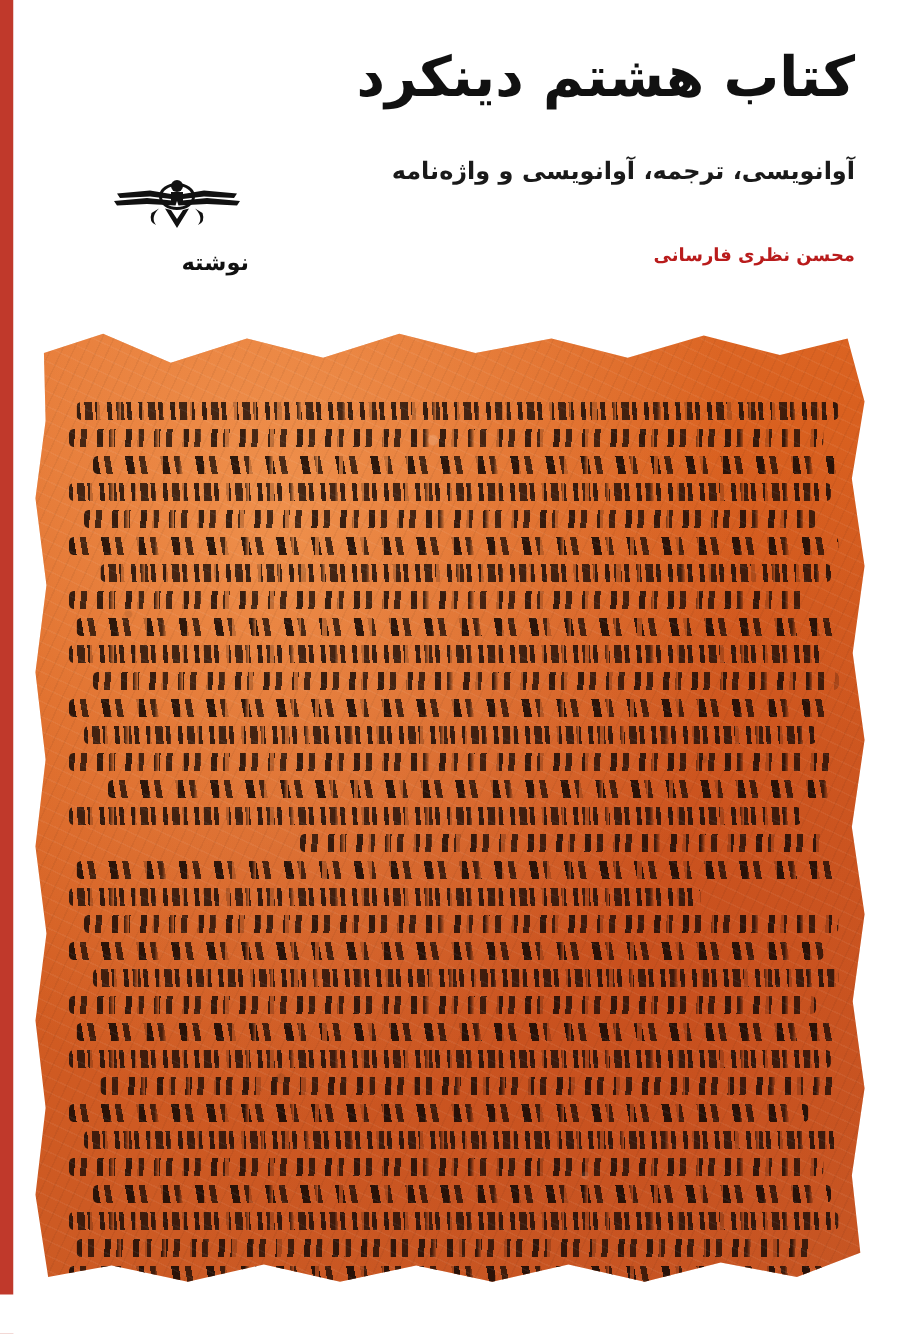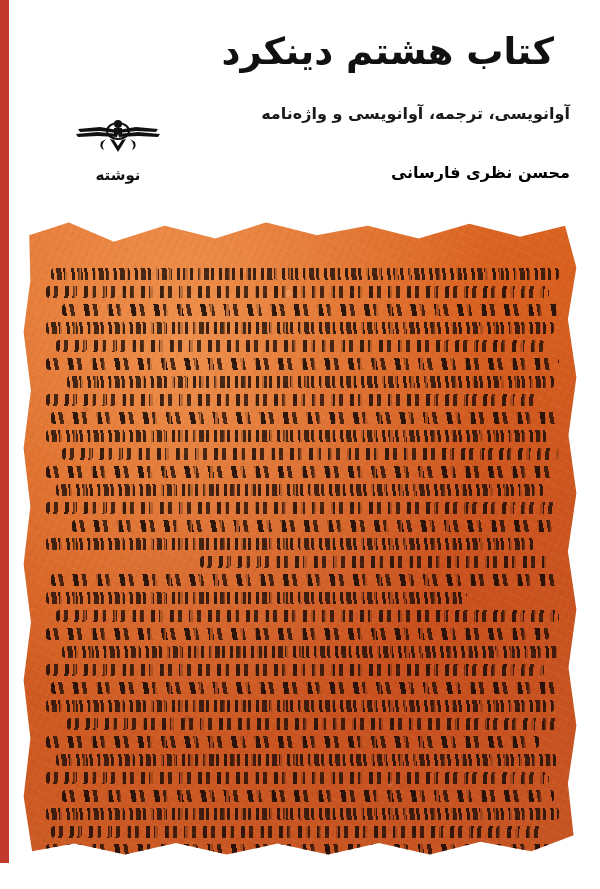--- a/index.html
+++ b/index.html
@@ -45,21 +45,21 @@
     position: absolute;
     top: 0;
     right: 0;
     left: 12px;
     height: 205px;
   }
 
   .title-main {
     position: absolute;
     top: 32px;
-    right: 46px;
+    right: 30px;
     font-size: 37px;
     font-weight: bold;
     color: #111111;
     letter-spacing: 0px;
     line-height: 1.1;
     direction: rtl;
     white-space: nowrap;
   }
 
   .title-sub {
@@ -70,42 +70,42 @@
     font-weight: bold;
     color: #1a1a1a;
     direction: rtl;
     white-space: nowrap;
   }
 
   .author {
     position: absolute;
     top: 163px;
     right: 30px;
-    font-size: 16px;
+    font-size: 12px;
     font-weight: bold;
-    color: #000000;
+    color: #b91c1c;
     direction: rtl;
     white-space: nowrap;
   }
 
   
   .publisher {
     position: absolute;
     top: 108px;
     left: 58px;
     width: 96px;
     height: 92px;
   }
   .publisher svg { display: block; }
   .pub-name {
     position: absolute;
     top: 58px;
     left: 0;
     width: 96px;
-    text-align: center;
+    text-align: right;
     font-size: 15px;
     color: #111;
     font-weight: bold;
     direction: rtl;
   }
 
   
   .manuscript-wrap {
     position: absolute;
     left: 18px;

